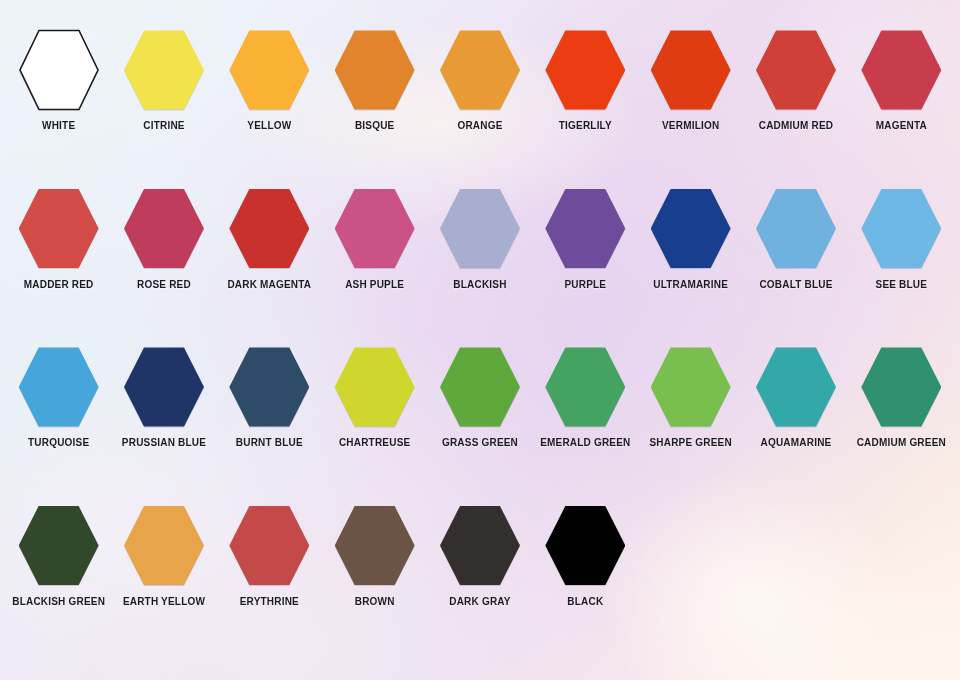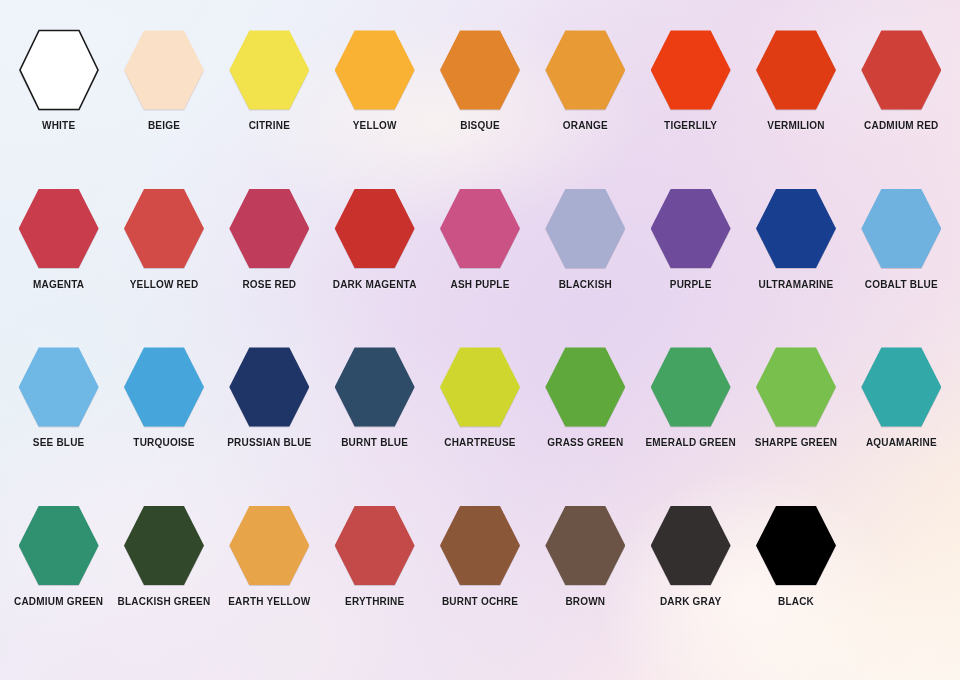--- a/index.html
+++ b/index.html
@@ -130,27 +130,20 @@
             <svg viewBox="0 0 80 84" xmlns="http://www.w3.org/2000/svg">
               <polygon points="20,2.5 60,2.5 79,42 60,81.5 20,81.5 1,42" fill="#ffffff" stroke="#1a1a1a" stroke-width="1.6"></polygon>
             </svg>
           </div>
         </div>
         <div class="label">WHITE</div>
       </div>
       <div class="swatch-cell">
         <div class="hex-wrap">
           <div class="hex-shadow"></div>
-          <div class="hex" style="background-color: rgb(251, 224, 200);"></div>
-        </div>
-        <div class="label">BEIGE</div>
-      </div>
-      <div class="swatch-cell">
-        <div class="hex-wrap">
-          <div class="hex-shadow"></div>
           <div class="hex" style="background-color: rgb(242, 227, 77);"></div>
         </div>
         <div class="label">CITRINE</div>
       </div>
       <div class="swatch-cell">
         <div class="hex-wrap">
           <div class="hex-shadow"></div>
           <div class="hex" style="background-color: rgb(249, 178, 51);"></div>
         </div>
         <div class="label">YELLOW</div>
@@ -195,21 +188,21 @@
           <div class="hex-shadow"></div>
           <div class="hex" style="background-color: rgb(200, 60, 76);"></div>
         </div>
         <div class="label">MAGENTA</div>
       </div>
       <div class="swatch-cell">
         <div class="hex-wrap">
           <div class="hex-shadow"></div>
           <div class="hex" style="background-color: rgb(210, 75, 71);"></div>
         </div>
-        <div class="label">YELLOW RED</div>
+        <div class="label">MADDER RED</div>
       </div>
       <div class="swatch-cell">
         <div class="hex-wrap">
           <div class="hex-shadow"></div>
           <div class="hex" style="background-color: rgb(192, 60, 91);"></div>
         </div>
         <div class="label">ROSE RED</div>
       </div>
       <div class="swatch-cell">
         <div class="hex-wrap">
@@ -336,27 +329,20 @@
           <div class="hex" style="background-color: rgb(231, 164, 73);"></div>
         </div>
         <div class="label">EARTH YELLOW</div>
       </div>
       <div class="swatch-cell">
         <div class="hex-wrap">
           <div class="hex-shadow"></div>
           <div class="hex" style="background-color: rgb(196, 74, 74);"></div>
         </div>
         <div class="label">ERYTHRINE</div>
-      </div>
-      <div class="swatch-cell">
-        <div class="hex-wrap">
-          <div class="hex-shadow"></div>
-          <div class="hex" style="background-color: rgb(138, 87, 56);"></div>
-        </div>
-        <div class="label">BURNT OCHRE</div>
       </div>
       <div class="swatch-cell">
         <div class="hex-wrap">
           <div class="hex-shadow"></div>
           <div class="hex" style="background-color: rgb(107, 84, 69);"></div>
         </div>
         <div class="label">BROWN</div>
       </div>
       <div class="swatch-cell">
         <div class="hex-wrap">

